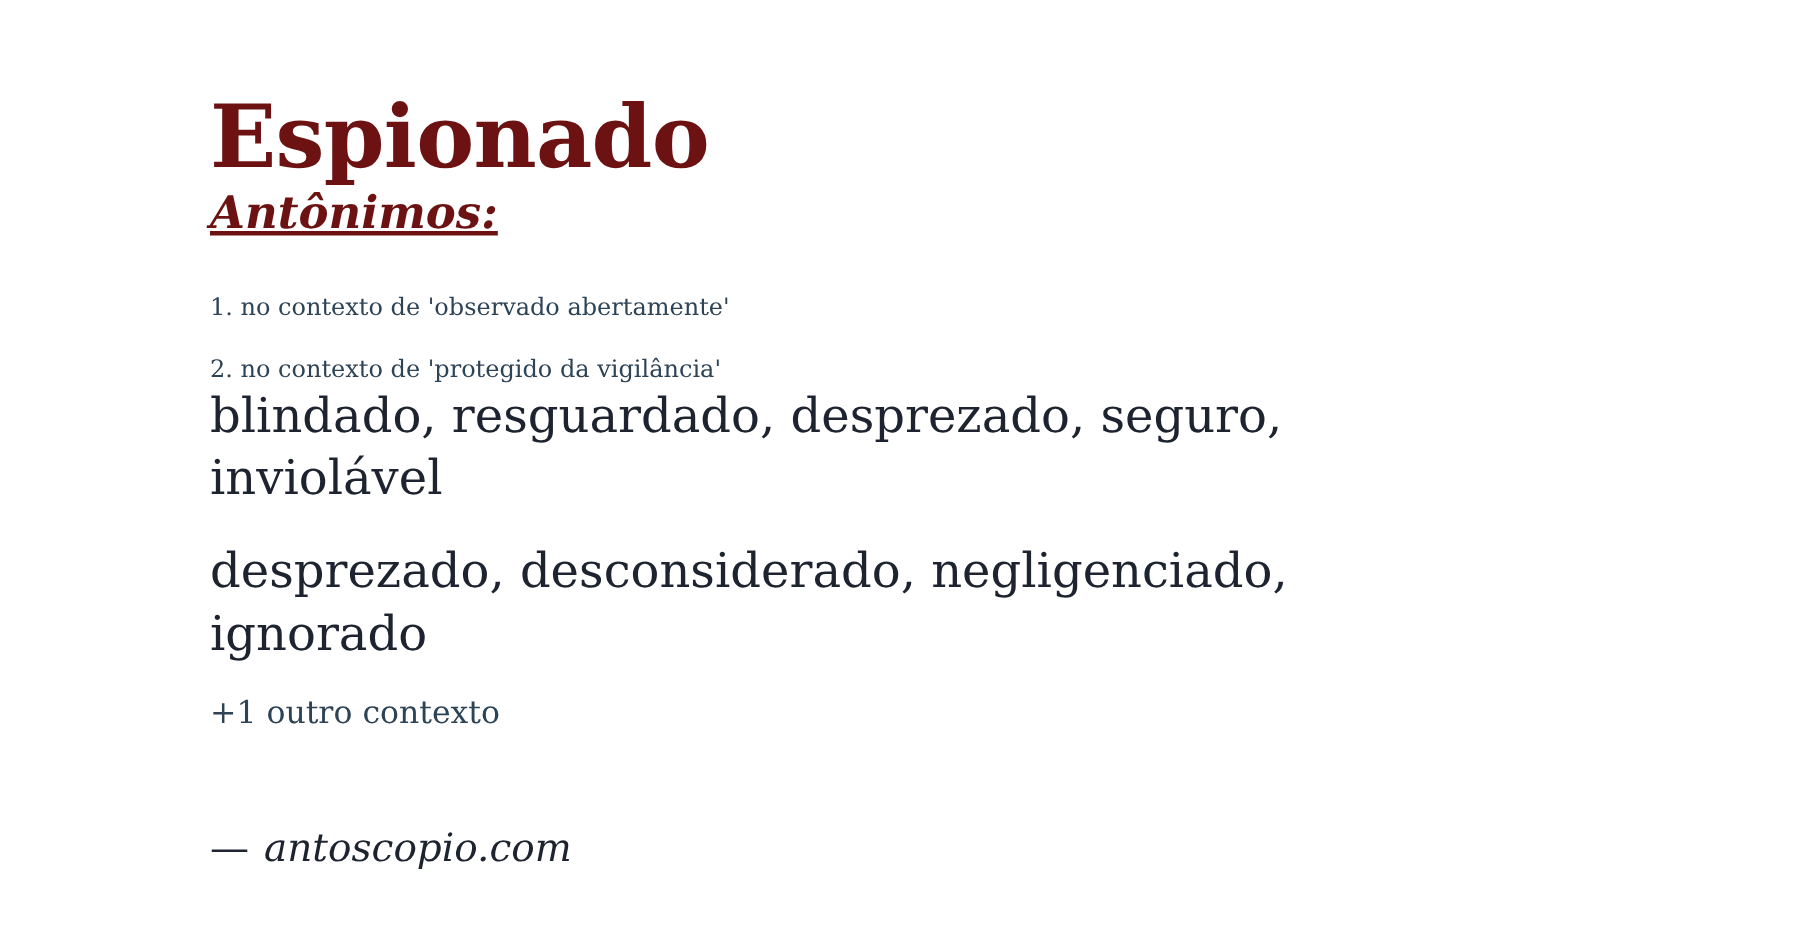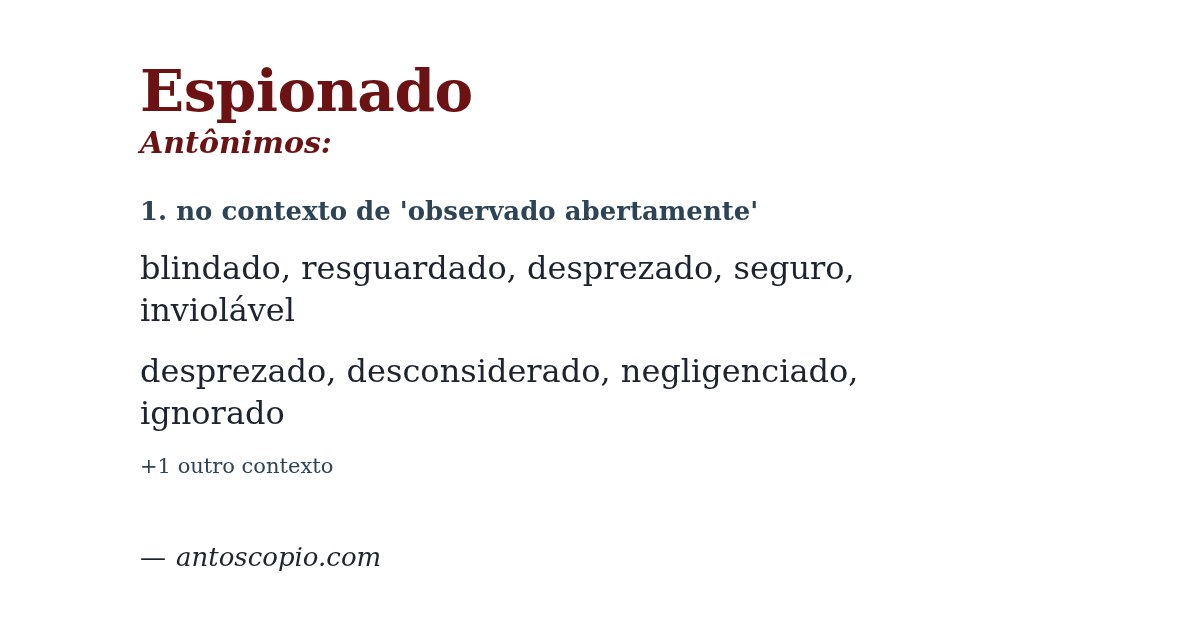--- a/index.html
+++ b/index.html
@@ -25,32 +25,32 @@
     line-height:1.08;
     color:var(--accent);
     letter-spacing:-0.5px;
   }
   .section-subtitle{
     font-size:30px;
     font-weight:700;
     font-style:italic;
     color:var(--accent);
     margin-top:2px;
+    text-decoration:underline;
   }
   .entries{
     margin-top:34px;
   }
   .entry{
     margin-bottom:20px;
   }
   .entry-context{
-    font-size:26px;
+    font-size:16px;
     line-height:1.32;
     color:var(--context);
-    font-weight:bold;
   }
   .entry-antonyms{
     font-size:32px;
     line-height:1.3;
     color:var(--text);
     margin-top:1px;
   }
   .more-contexts{
     font-size:21px;
     color:var(--context);
@@ -78,20 +78,24 @@
   <div class="entries">
 
     <div class="entry">
       <div class="entry-context">
         <span>1.</span>
         <span>no contexto de 'observado abertamente'</span>
       </div>
     </div>
 
     <div class="entry">
+      <div class="entry-context">
+        <span>2.</span>
+        <span>no contexto de 'protegido da vigilância'</span>
+      </div>
       <div class="entry-antonyms">blindado, resguardado, desprezado, seguro, inviolável</div>
     </div>
 
     <div class="entry">
       <div class="entry-antonyms">desprezado, desconsiderado, negligenciado, ignorado</div>
     </div>
 
   </div>
 
   <div class="more-contexts">+1 outro contexto</div>

